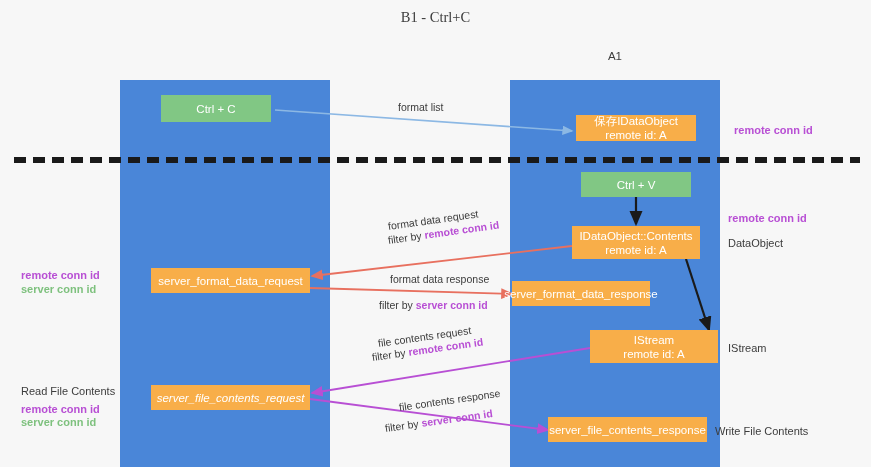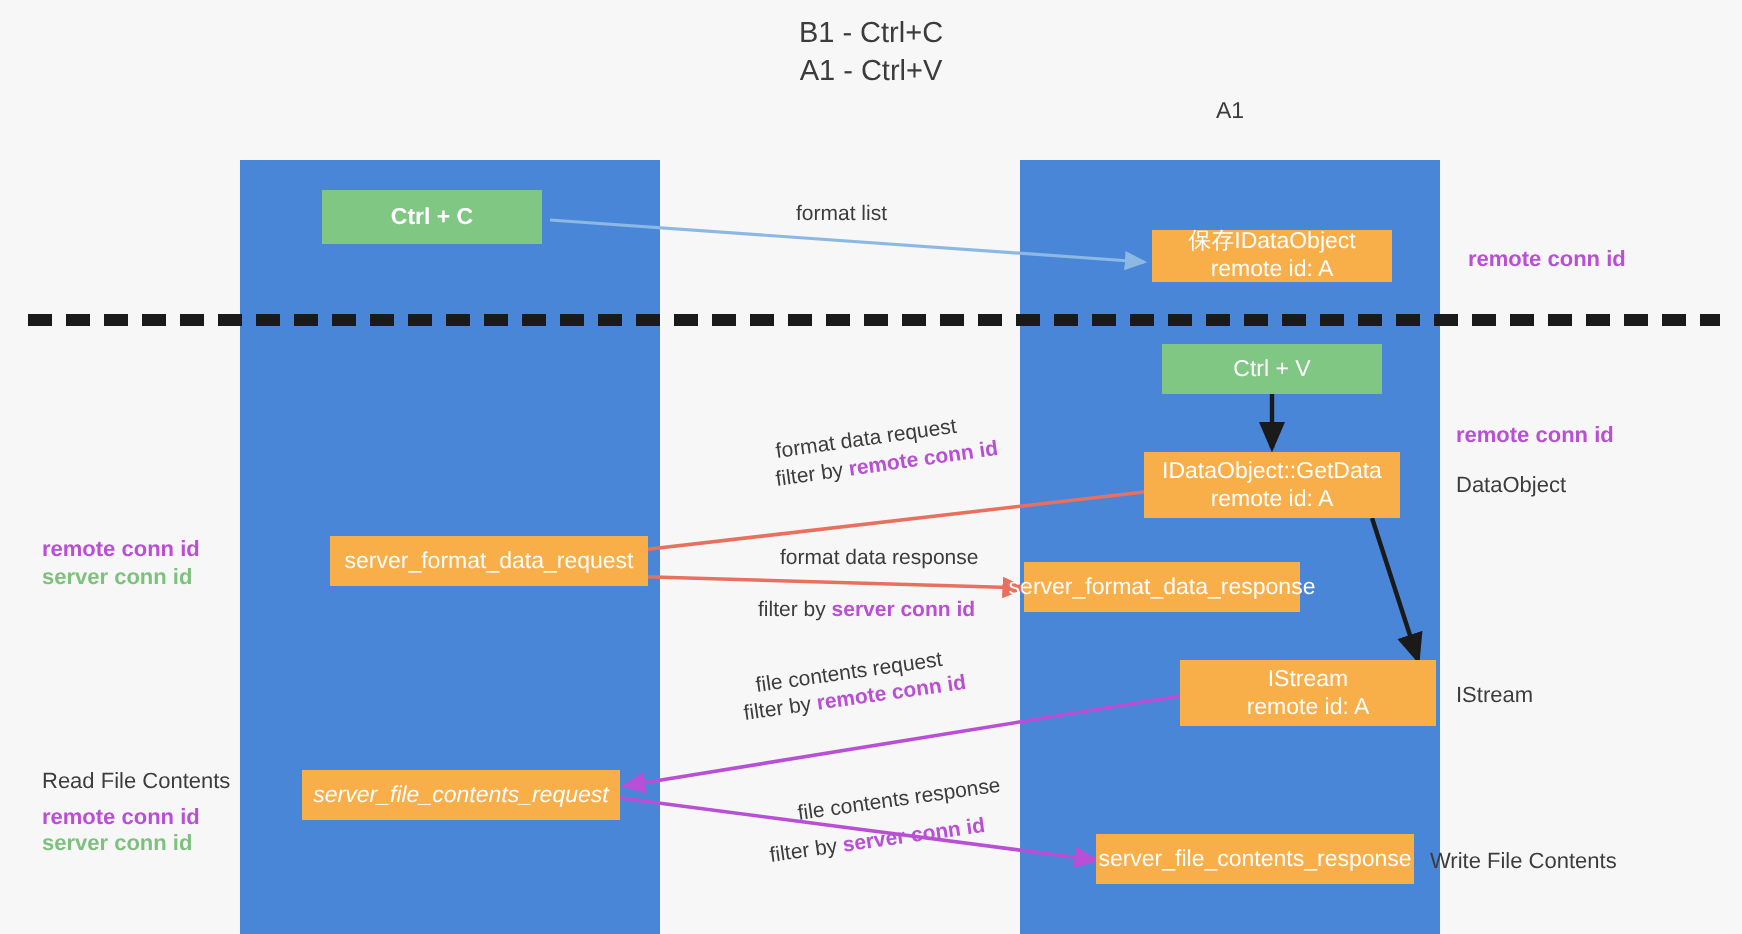--- a/index.html
+++ b/index.html
@@ -34,20 +34,21 @@
   .col-head .l2 { display: block; }
 
   .title {
     position: absolute;
     left: 0; top: 8px;
     width: 871px;
     text-align: center;
     font-size: 14.5px;
     color: #3c3c3c;
     line-height: 19px;
+    font-family: Liberation Serif, serif;
   }
   .title span { display: block; }
 
   .box {
     position: absolute;
     box-sizing: border-box;
     display: flex;
     flex-direction: column;
     align-items: center;
     justify-content: center;
@@ -98,21 +99,20 @@
     pointer-events: none;
   }
 </style>
 </head>
 <body>
 
 <div id="canvas">
 
   <div class="title">
     <span>B1 - Ctrl+C</span>
-    <span>A1 - Ctrl+V</span>
   </div>
 
   <div class="col-head" style="left:510px; top:50px;">
     <span class="l1">A1</span>
   </div>
 
   <div class="lane lane-b1"></div>
   <div class="lane lane-a1"></div>
 
   <svg class="overlay" viewBox="0 0 871 467">
@@ -141,44 +141,44 @@
 
     <line x1="572" y1="246" x2="312" y2="276" stroke="#e8705f" stroke-width="1.8" marker-end="url(#ah-red)"></line>
 
     <line x1="310" y1="288" x2="512" y2="294" stroke="#e8705f" stroke-width="1.8" marker-end="url(#ah-red)"></line>
 
     <line x1="590" y1="348" x2="312" y2="393" stroke="#b84fd4" stroke-width="1.8" marker-end="url(#ah-purple)"></line>
 
     <line x1="310" y1="399" x2="548" y2="430" stroke="#b84fd4" stroke-width="1.8" marker-end="url(#ah-purple)"></line>
   </svg>
 
-  <div class="box green" style="left:161px; top:95px; width:110px; height:27px;font-weight:bold;">
+  <div class="box green" style="left:161px; top:95px; width:110px; height:27px;">
     <span>Ctrl + C</span>
   </div>
 
   <div class="box orange" style="left:576px; top:115px; width:120px; height:26px;">
     <span>保存IDataObject</span>
     <span>remote id: A</span>
   </div>
 
   <div class="box green" style="left:581px; top:172px; width:110px; height:25px;">
     <span>Ctrl + V</span>
   </div>
 
   <div class="box orange" style="left:572px; top:226px; width:128px; height:33px;">
-    <span>IDataObject::GetData</span>
+    <span>IDataObject::Contents</span>
     <span>remote id: A</span>
   </div>
 
   <div class="box orange" style="left:590px; top:330px; width:128px; height:33px;">
     <span>IStream</span>
     <span>remote id: A</span>
   </div>
 
-  <div class="box orange" style="left:151px; top:268px; width:159px; height:25px;margin-left:14px;">
+  <div class="box orange" style="left:151px; top:268px; width:159px; height:25px;">
     <span>server_format_data_request</span>
   </div>
 
   <div class="box orange" style="left:512px; top:281px; width:138px; height:25px;">
     <span>server_format_data_response</span>
   </div>
 
   <div class="box orange" style="left:151px; top:385px; width:159px; height:25px;font-style:italic;">
     <span>server_file_contents_request</span>
   </div>

